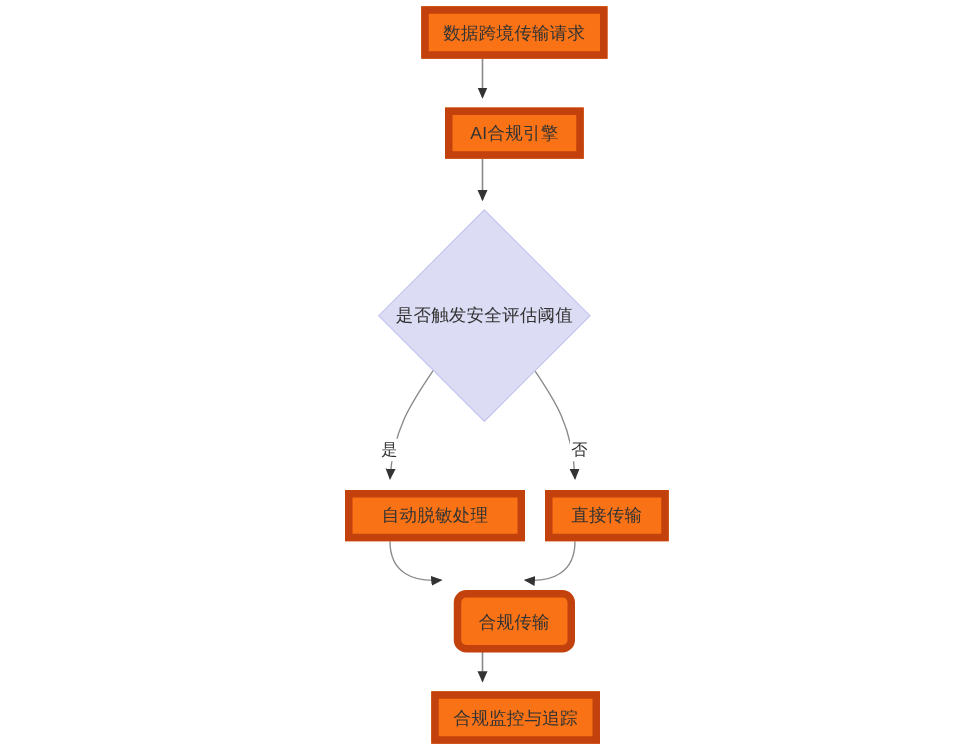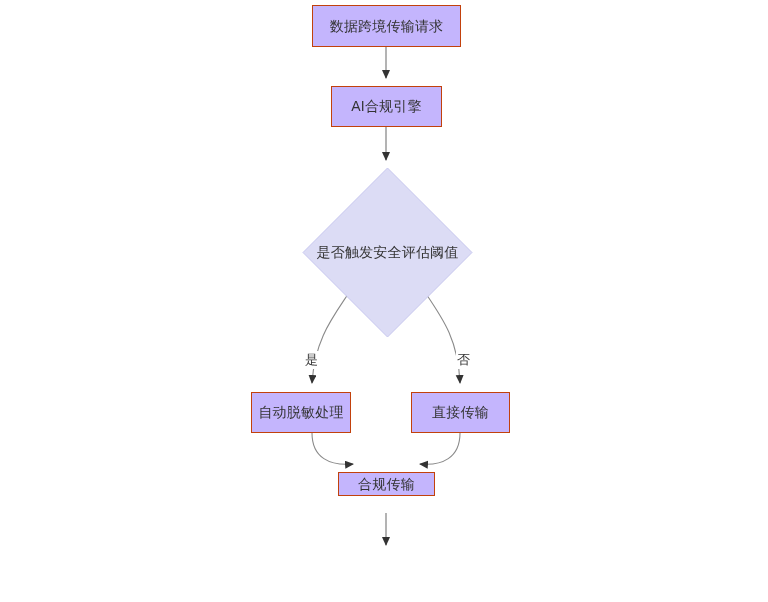--- a/index.html
+++ b/index.html
@@ -32,22 +32,23 @@
     display: flex;
     align-items: center;
     justify-content: center;
     color: #333333;
     font-size: 14px;
     line-height: 1.2;
     letter-spacing: 0.2px;
     white-space: nowrap;
   }
   .node.rect {
-    background: #c4b5fd;
-    border: 1px solid #c2410c;
+    background: #f97316;
+    border: 6px solid #c2410c;
+    margin-left: 25px;
   }
   .node.diamond {
     background: transparent;
     border: none;
   }
   .diamond-shape {
     position: absolute;
     left: 0;
     top: 0;
     width: 100%;
@@ -115,30 +116,33 @@
     <span>AI合规引擎</span>
   </div>
 
   <div class="node diamond" style="left:302px; top:167px; width:171px; height:171px;justify-content:center;">
     <svg class="diamond-shape" viewBox="0 0 171 171" xmlns="http://www.w3.org/2000/svg">
       <polygon points="85.5,1 170,85.5 85.5,170 1,85.5" fill="#dcdcf5" stroke="#c7c7ef" stroke-width="1"></polygon>
     </svg>
     <span class="diamond-label">是否触发安全评估阈值</span>
   </div>
 
-  <div class="node rect" style="left:251px; top:392px; width:100px; height:41px;">
+  <div class="node rect" style="left:251px; top:392px; width:144px; height:41px;">
     <span>自动脱敏处理</span>
   </div>
 
   <div class="node rect" style="left:411px; top:392px; width:99px; height:41px;align-items:center;">
     <span>直接传输</span>
   </div>
 
-  <div class="node rect" style="left:338px; top:472px; width:97px; height:24px;">
+  <div class="node rect" style="left:338px; top:472px; width:97px; height:50px;border-radius:10px;">
     <span>合规传输</span>
   </div>
 
+  <div class="node rect" style="left:320px; top:553px; width:135px; height:42px;">
+    <span>合规监控与追踪</span>
+  </div>
 
   <span class="edge-label" style="left:304px; top:351px;">是</span>
 
   <span class="edge-label" style="left:456px; top:351px;">否</span>
 
 </div>
 
 </body></html>

